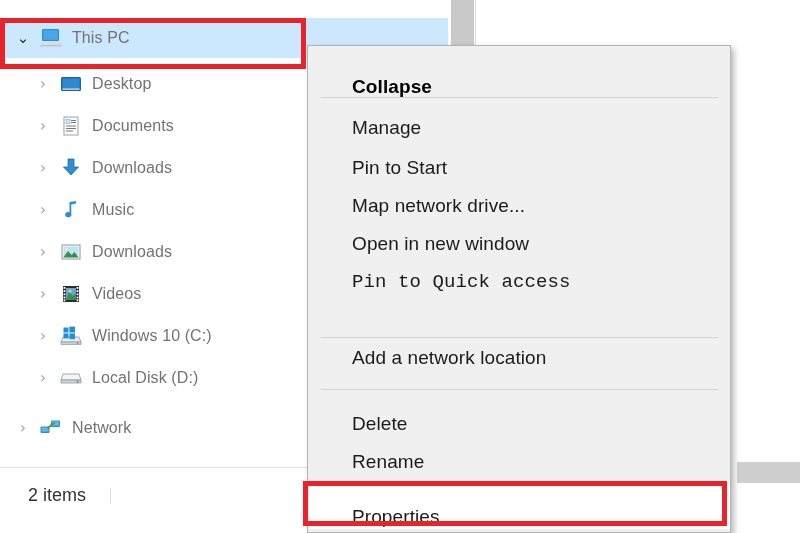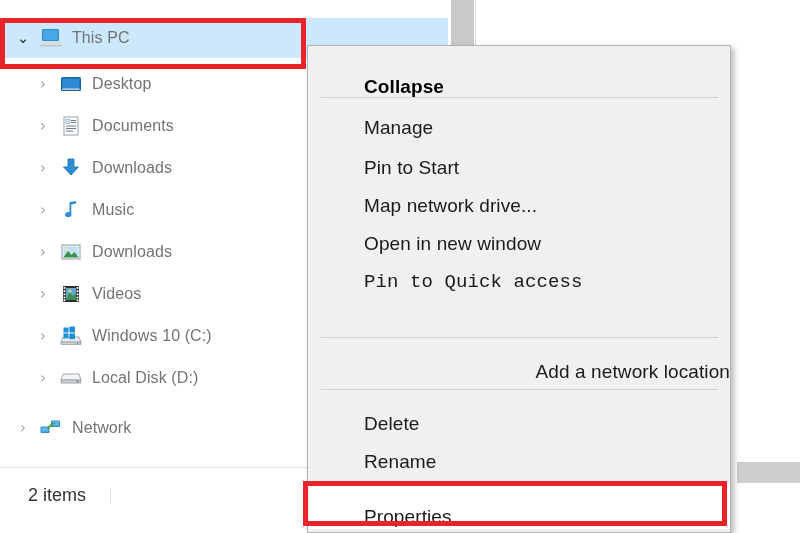--- a/index.html
+++ b/index.html
@@ -92,21 +92,21 @@
     border:1px solid #b4b4b4;
     box-sizing:border-box;
     box-shadow:3px 3px 6px rgba(0,0,0,.28);
   }
   .mi{
     position:absolute; left:1px; width:421px; height:38px;
     display:flex; align-items:center;
     box-sizing:border-box;
   }
   .mi .mi-lbl{
-    font-size:19px; color:#1b1b1b; padding-left:55px; white-space:nowrap;
+    font-size:19px; color:#1b1b1b; padding-left:43px; white-space:nowrap;
     letter-spacing:.1px;
     margin-top:20px;
   }
   .mi.bold .mi-lbl{ font-weight:bold; color:#000000; }
   .mi.hl{ background:#ffffff; }
 
   .msep{
     position:absolute; left:13px; width:397px; height:1px;
     background:#d2d2d2;
   }
@@ -299,21 +299,21 @@
   </div>
   <div class="mi" style="top:169px;">
     <span class="mi-lbl">Open in new window</span>
   </div>
   <div class="mi" style="top:207px;font-family:Liberation Mono, monospace;">
     <span class="mi-lbl">Pin to Quick access</span>
   </div>
 
   <div class="msep" style="top:291px;"></div>
 
-  <div class="mi" style="top:297px;justify-content:flex-end;">
+  <div class="mi" style="top:283px;">
     <span class="mi-lbl">Add a network location</span>
   </div>
 
   <div class="msep" style="top:343px;"></div>
 
   <div class="mi" style="top:349px;">
     <span class="mi-lbl">Delete</span>
   </div>
   <div class="mi" style="top:387px;">
     <span class="mi-lbl">Rename</span>

